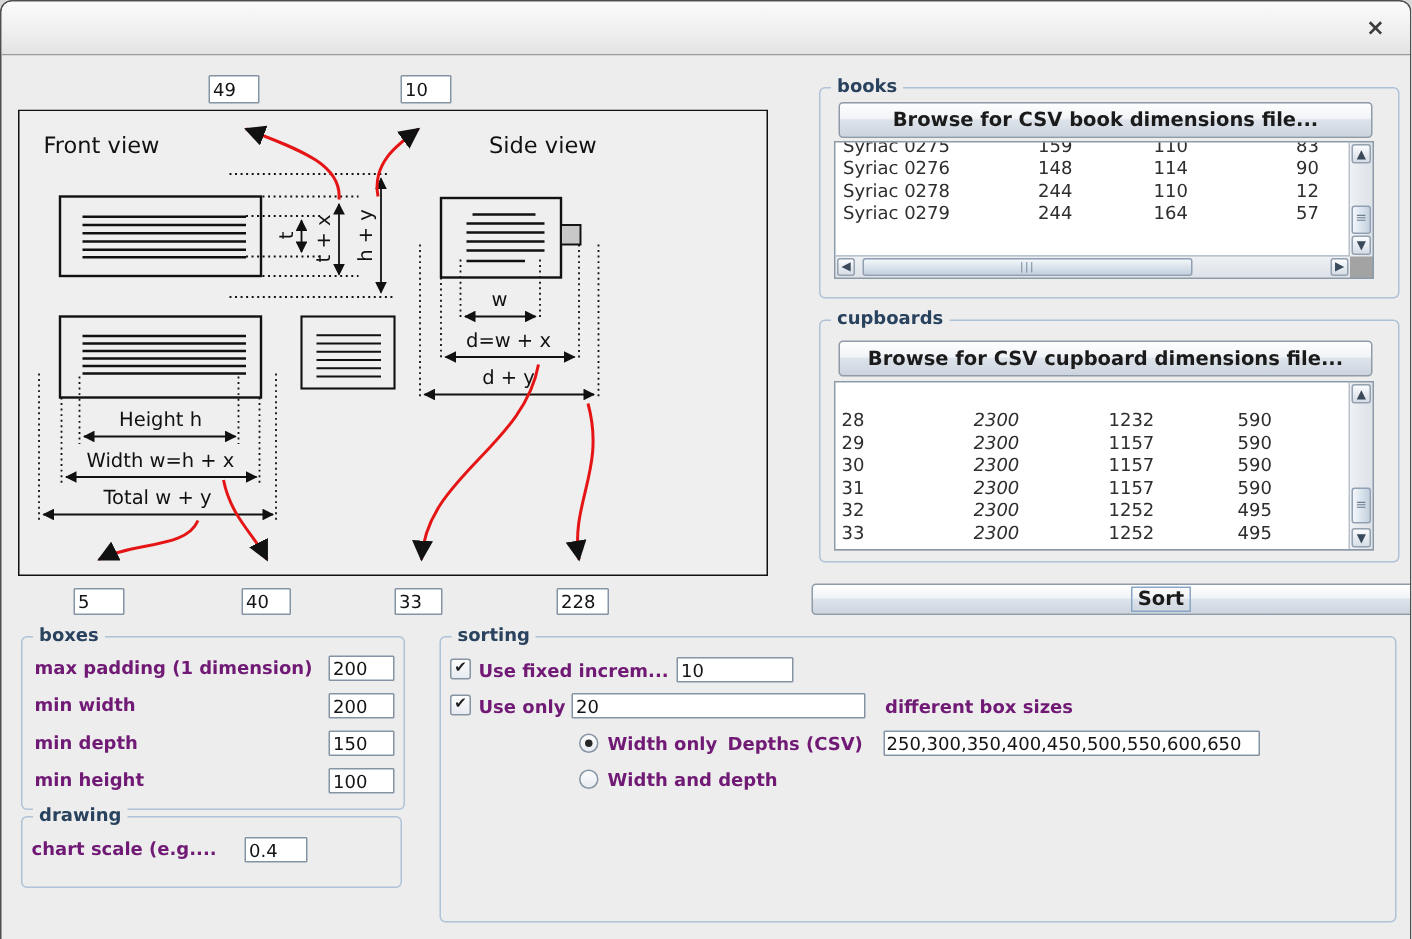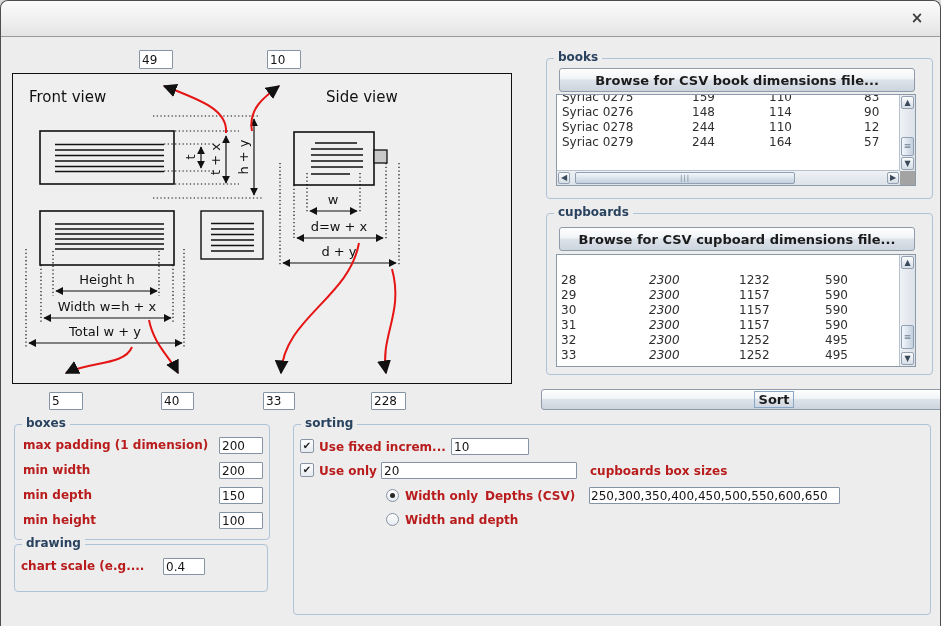--- a/index.html
+++ b/index.html
@@ -20,21 +20,21 @@
   }
   .tf {
     position:absolute; box-sizing:border-box; border:1px solid #8494a4; background:#fff;
     font:12px "DejaVu Sans",sans-serif; color:#141414; padding:0 2px; border-radius:1px;
   }
   .grp { position:absolute; border:1px solid #aec2d8; border-radius:4px; }
   .grp-title {
     position:absolute; top:-9px; left:7px; background:#ededed; padding:0 4px;
     font:bold 12px "DejaVu Sans",sans-serif; color:#29425e; white-space:nowrap;
   }
-  .lbl { position:absolute; font:bold 12px "DejaVu Sans",sans-serif; color:#b91c1c; white-space:nowrap; }
+  .lbl { position:absolute; font:bold 12px "DejaVu Sans",sans-serif; color:#701a75; white-space:nowrap; }
   .btn {
     position:absolute; box-sizing:border-box; border:1px solid #8f9ba8; border-radius:3px;
     background:linear-gradient(#fefefe,#f1f4f7 45%,#dde3ea 50%,#ccd4de);
     font:bold 13px "DejaVu Sans",sans-serif; color:#1b1b1b; text-align:center; cursor:default;
     display:flex; align-items:center; justify-content:center;
   }
   .focus-ring { border:1px solid #89a7c5; padding:0 4px; }
   .sp { position:absolute; box-sizing:border-box; border:1px solid #8b9aa9; background:#a3a3a3; }
   .viewport { position:absolute; overflow:hidden; background:#fff; }
   .tbl { font:12px "DejaVu Sans",sans-serif; color:#2e2e2e; }
@@ -324,21 +324,21 @@
       <span>✔</span>
     </div>
     <span class="lbl" style="left:25px; top:15px;">Use fixed increm...</span>
     <input class="tf" style="left: 157px; top: 13px; width: 78px; height: 17px;" value="10">
 
     <div class="cb" style="left:6px; top:38px;">
       <span>✔</span>
     </div>
     <span class="lbl" style="left:25px; top:39px;">Use only</span>
     <input class="tf" style="left: 87px; top: 37px; width: 196px; height: 17px;" value="20">
-    <span class="lbl" style="left:296px; top:39px;">cupboards box sizes</span>
+    <span class="lbl" style="left:296px; top:39px;">different box sizes</span>
 
     <div class="rb sel" style="left:92px; top:64px;"></div>
     <span class="lbl" style="left:111px; top:64px;">Width only</span>
     <span class="lbl" style="left:191px; top:64px;">Depths (CSV)</span>
     <input class="tf" style="left: 295px; top: 62px; width: 251px; height: 17px; padding: 0px 1px;" value="250,300,350,400,450,500,550,600,650">
 
     <div class="rb" style="left:92px; top:88px;"></div>
     <span class="lbl" style="left:111px; top:88px;">Width and depth</span>
   </div>
 

